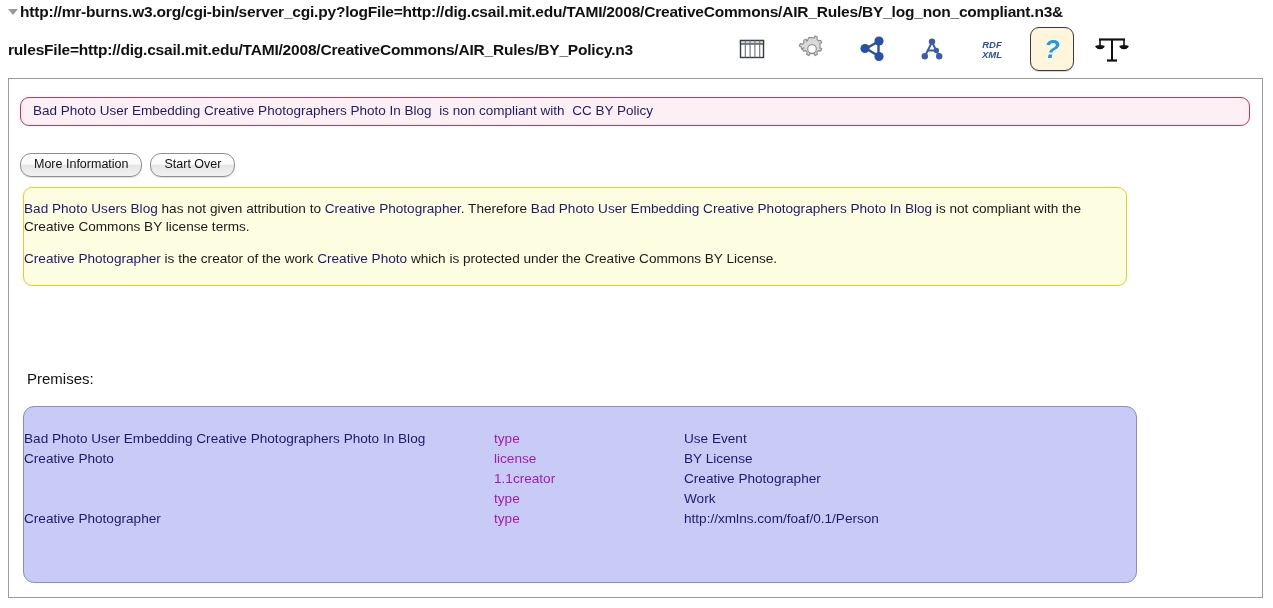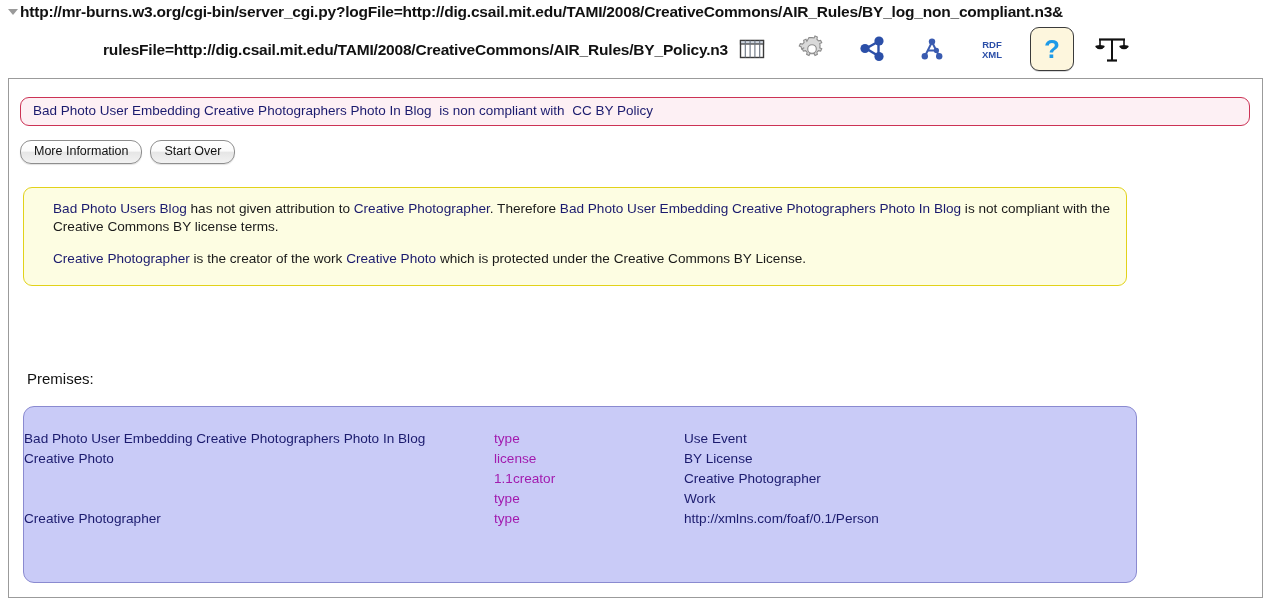--- a/index.html
+++ b/index.html
@@ -15,21 +15,20 @@
     color: #000000;
     overflow: hidden;
     position: relative;
   }
 
   
   .header {
     position: relative;
     padding: 0;
     height: 78px;
-    text-align: right;
   }
   .url-block {
     position: absolute;
     left: 8px;
     top: 4px;
     width: 720px;
     font-family: "Liberation Sans", sans-serif;
     font-weight: bold;
     font-size: 15.5px;
     line-height: 1.05;
@@ -55,20 +54,21 @@
 
   
   .toolbar {
     position: absolute;
     left: 730px;
     top: 24px;
     height: 50px;
     display: flex;
     align-items: center;
     gap: 16px;
+    font-style: italic;
   }
   .tool {
     width: 44px;
     height: 44px;
     display: flex;
     align-items: center;
     justify-content: center;
     box-sizing: border-box;
     border: 1px solid transparent;
     border-radius: 9px;
@@ -107,21 +107,21 @@
     font-size: 13.5px;
     color: #1b1b6e;
     white-space: nowrap;
   }
   .conclusion .sep { padding: 0 2px; }
 
   
   .buttons {
     position: absolute;
     left: 11px;
-    top: 61px;
+    top: 74px;
     display: flex;
     gap: 8px;
   }
   .aqua-btn {
     font-family: "Liberation Sans", sans-serif;
     font-size: 12.5px;
     color: #111111;
     padding: 2px 13px 3px 13px;
     border: 1px solid #8e8e8e;
     border-radius: 11px;
@@ -134,21 +134,21 @@
   
   .explanation {
     position: absolute;
     left: 14px;
     top: 108px;
     width: 1104px;
     box-sizing: border-box;
     border: 1px solid #e2d21a;
     border-radius: 9px;
     background: #fdfde2;
-    padding: 12px 14px 14px 29px;
+    padding: 12px 14px 14px 0;
   }
   .explanation p {
     margin: 0 0 14px 0;
     font-size: 13.6px;
     line-height: 1.32;
     color: #1a1a1a;
   }
   .explanation p:last-child { margin-bottom: 3px; }
   .ent { color: #1b1b6e; }
 

